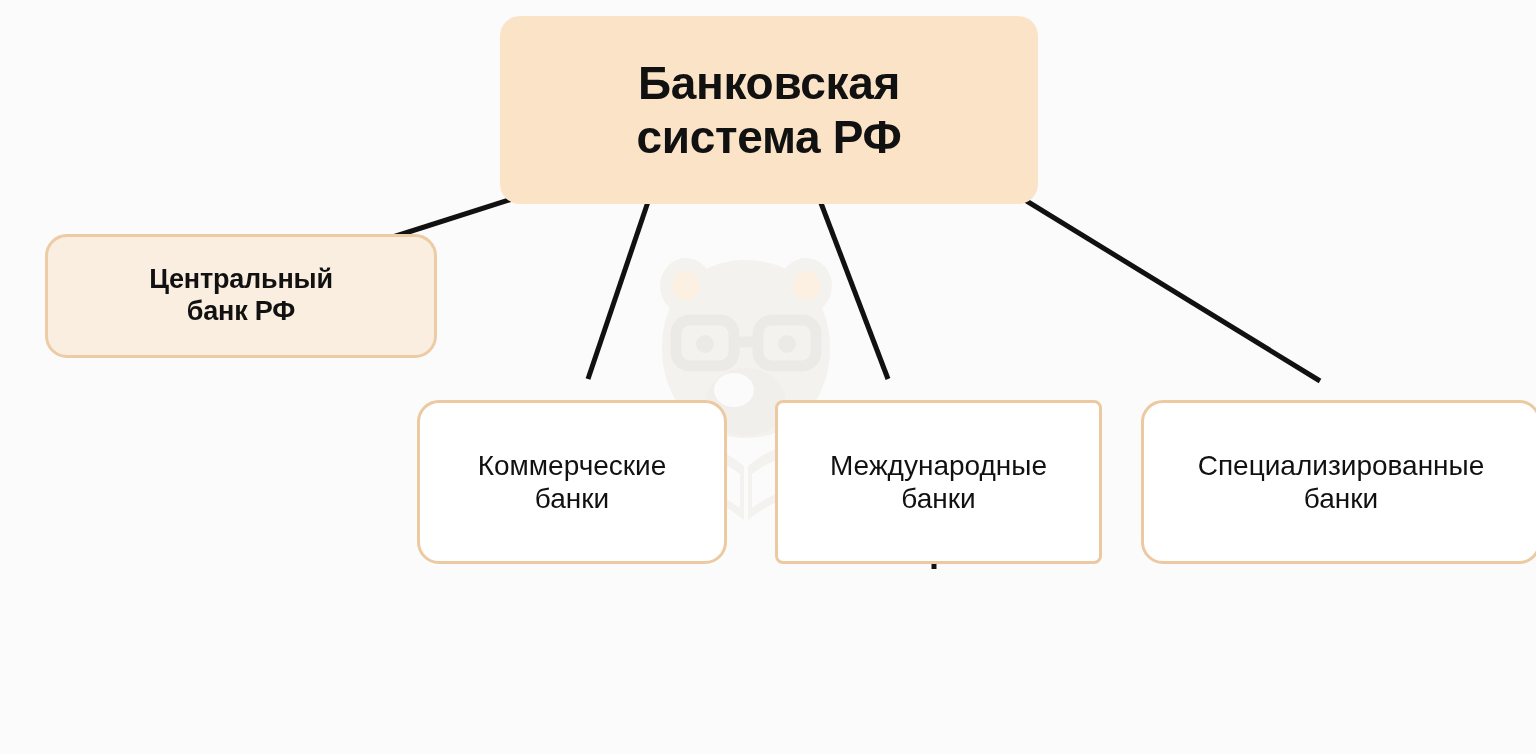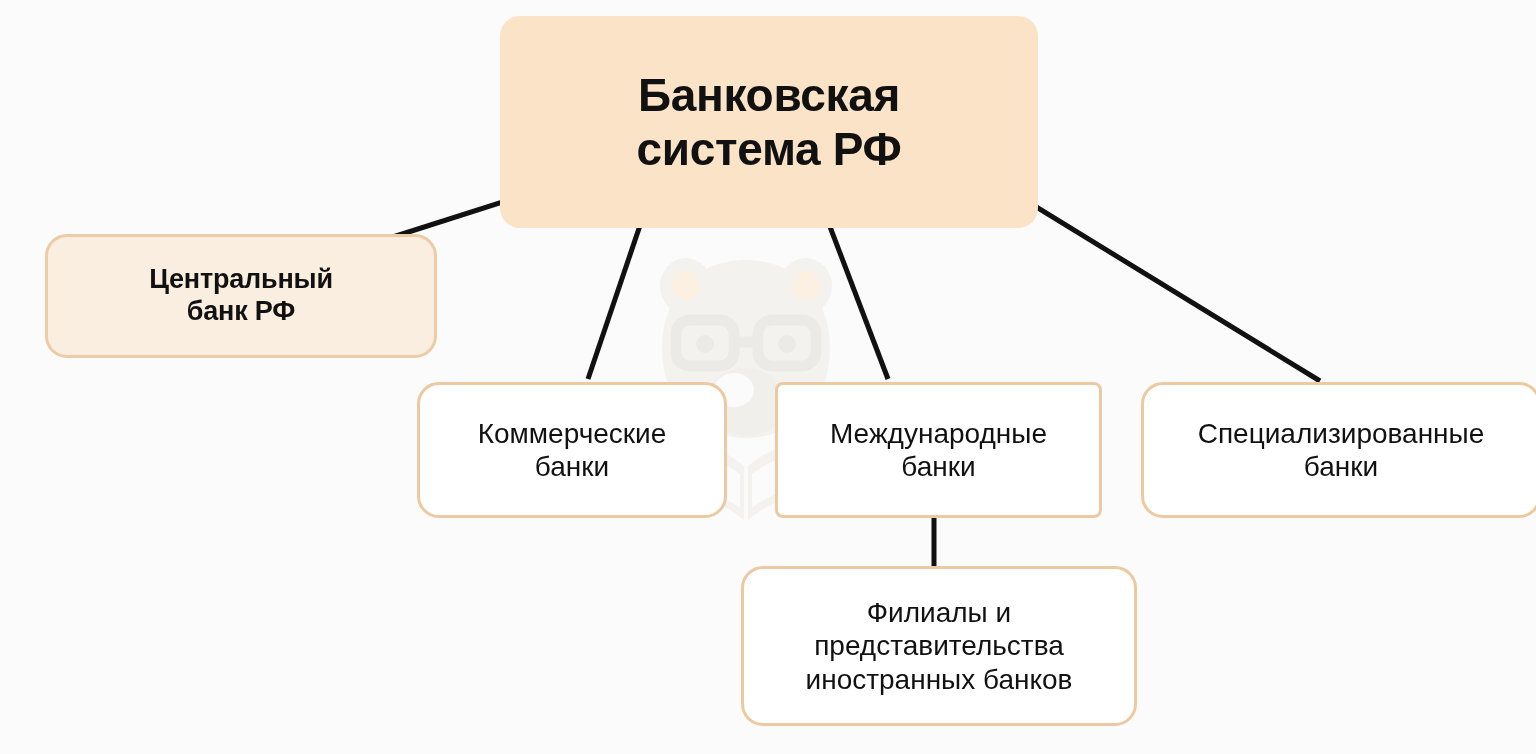--- a/index.html
+++ b/index.html
@@ -60,21 +60,21 @@
     color: #111111;
     z-index: 2;
     white-space: pre-line;
     line-height: 1.18;
   }
 
   .node-root {
     left: 500px;
     top: 16px;
     width: 538px;
-    height: 212px;
+    height: 188px;
     background: #fbe3c8;
     border: none;
     border-radius: 20px;
     font-size: 46px;
     font-weight: bold;
     letter-spacing: -0.3px;
   }
 
   .node-central {
     left: 45px;
@@ -88,22 +88,22 @@
     font-weight: bold;
     letter-spacing: -0.2px;
   }
 
   .node-sub {
     background: #ffffff;
     border: 3px solid #ecc9a1;
     border-radius: 22px;
     font-size: 28px;
     font-weight: normal;
-    top: 382px;
-    height: 136px;
+    top: 400px;
+    height: 164px;
   }
 
   .node-commercial   { left: 417px;  width: 310px; }
   .node-international{ left: 775px;  width: 327px; border-radius: 8px; }
   .node-specialized  { left: 1141px; width: 400px; }
 
   .node-branches {
     left: 741px;
     top: 566px;
     width: 396px;
@@ -178,17 +178,14 @@
 
   <div class="node node-sub node-commercial">Коммерческие
 банки</div>
 
   <div class="node node-sub node-international">Международные
 банки</div>
 
   <div class="node node-sub node-specialized">Специализированные
 банки</div>
 
-  <div class="node node-branches">Филиалы и
-представительства
-иностранных банков</div>
 
 </div>
 
 </body></html>

